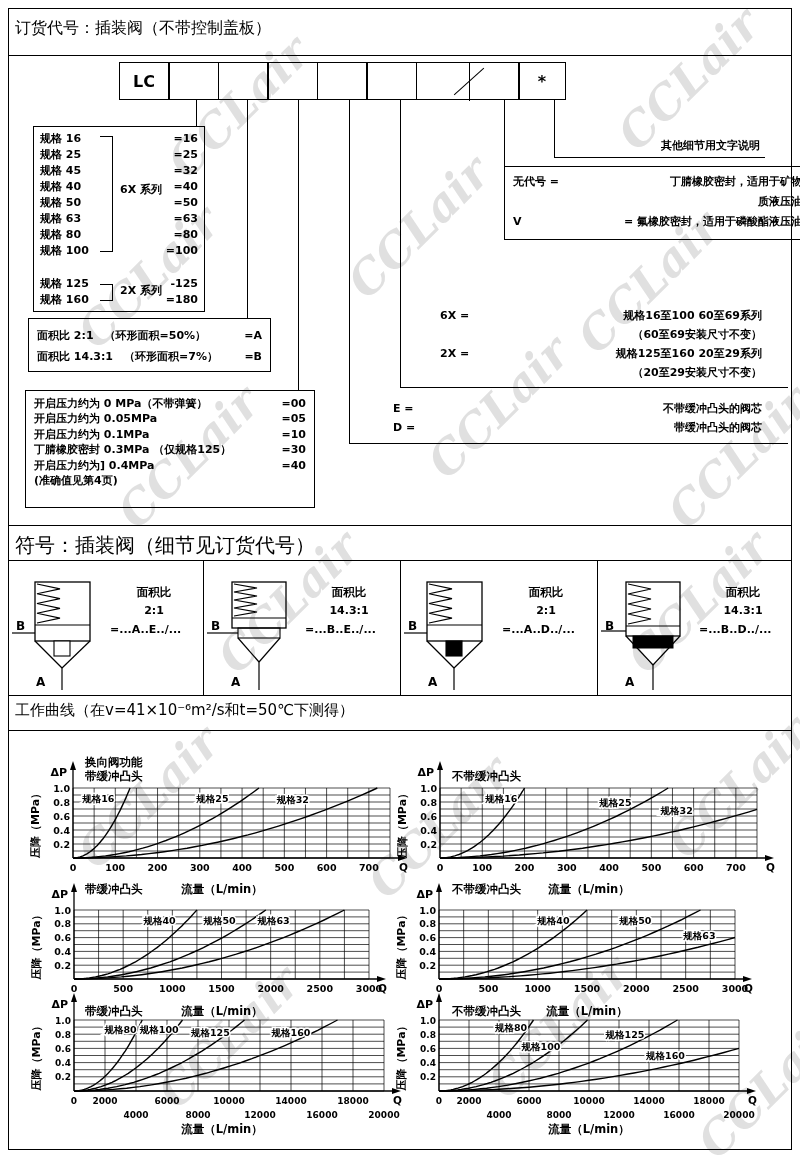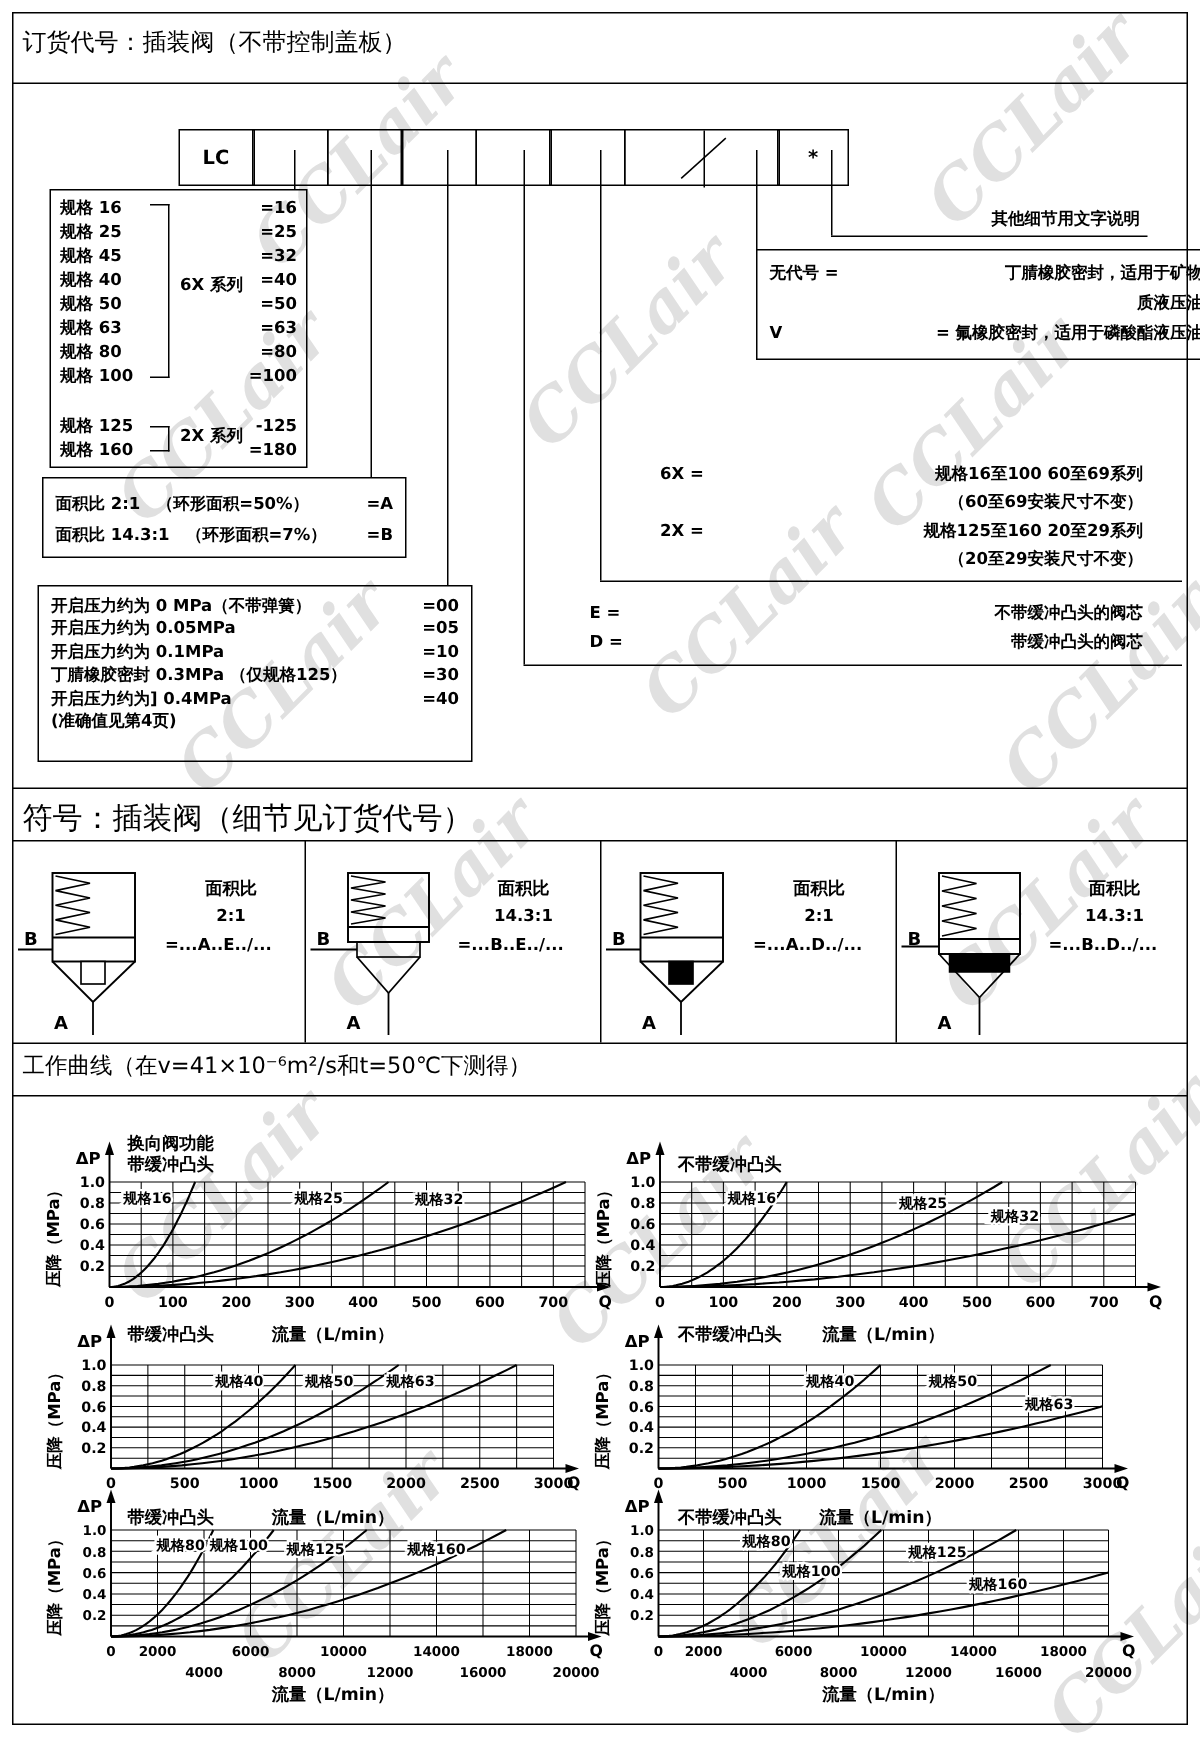--- a/index.html
+++ b/index.html
@@ -7,21 +7,21 @@
   .frame{position:absolute;left:8px;top:8px;width:782px;height:1140px;border:1.5px solid #000;z-index:1;}
   .hl,.vl{position:absolute;background:#000;z-index:2;}
   .hl{height:1px;}
   .vl{width:1px;}
   .box{position:absolute;border:1.5px solid #000;box-sizing:border-box;z-index:2;background:transparent;}
   .title{position:absolute;font-weight:normal;z-index:2;}
   .t1{left:15px;top:18px;font-size:16px;}
   .t2{left:15px;top:532px;font-size:20px;}
   .t3{left:15px;top:701px;font-size:15px;}
   .code-table{position:absolute;left:120px;top:62px;height:38px;display:flex;z-index:2;}
-  .cell{border:1.5px solid #000;margin-left:-1.5px;box-sizing:border-box;display:flex;align-items:center;justify-content:center;font-size:13px;font-weight:bold;position:relative;background:transparent;margin-top:24px;}
+  .cell{border:1.5px solid #000;margin-left:-1.5px;box-sizing:border-box;display:flex;align-items:center;justify-content:center;font-size:16px;font-weight:bold;position:relative;background:transparent;}
   .row{display:flex;justify-content:space-between;align-items:baseline;}
   .sm{font-size:11px;font-weight:bold;line-height:16px;}
   .blabel{position:absolute;font-size:11px;font-weight:bold;z-index:2;}
   .rt{position:absolute;text-align:right;font-size:11px;font-weight:bold;z-index:2;}
   .wm{position:absolute;z-index:0;font-family:"DejaVu Serif",serif;font-weight:bold;font-style:italic;font-size:46px;color:#c7c7c7;opacity:.55;transform:rotate(-45deg);white-space:nowrap;}
   svg{position:absolute;z-index:3;}
   svg text{font-family:"DejaVu Sans",sans-serif;fill:#000;}
 </style>
 </head>
 <body>

